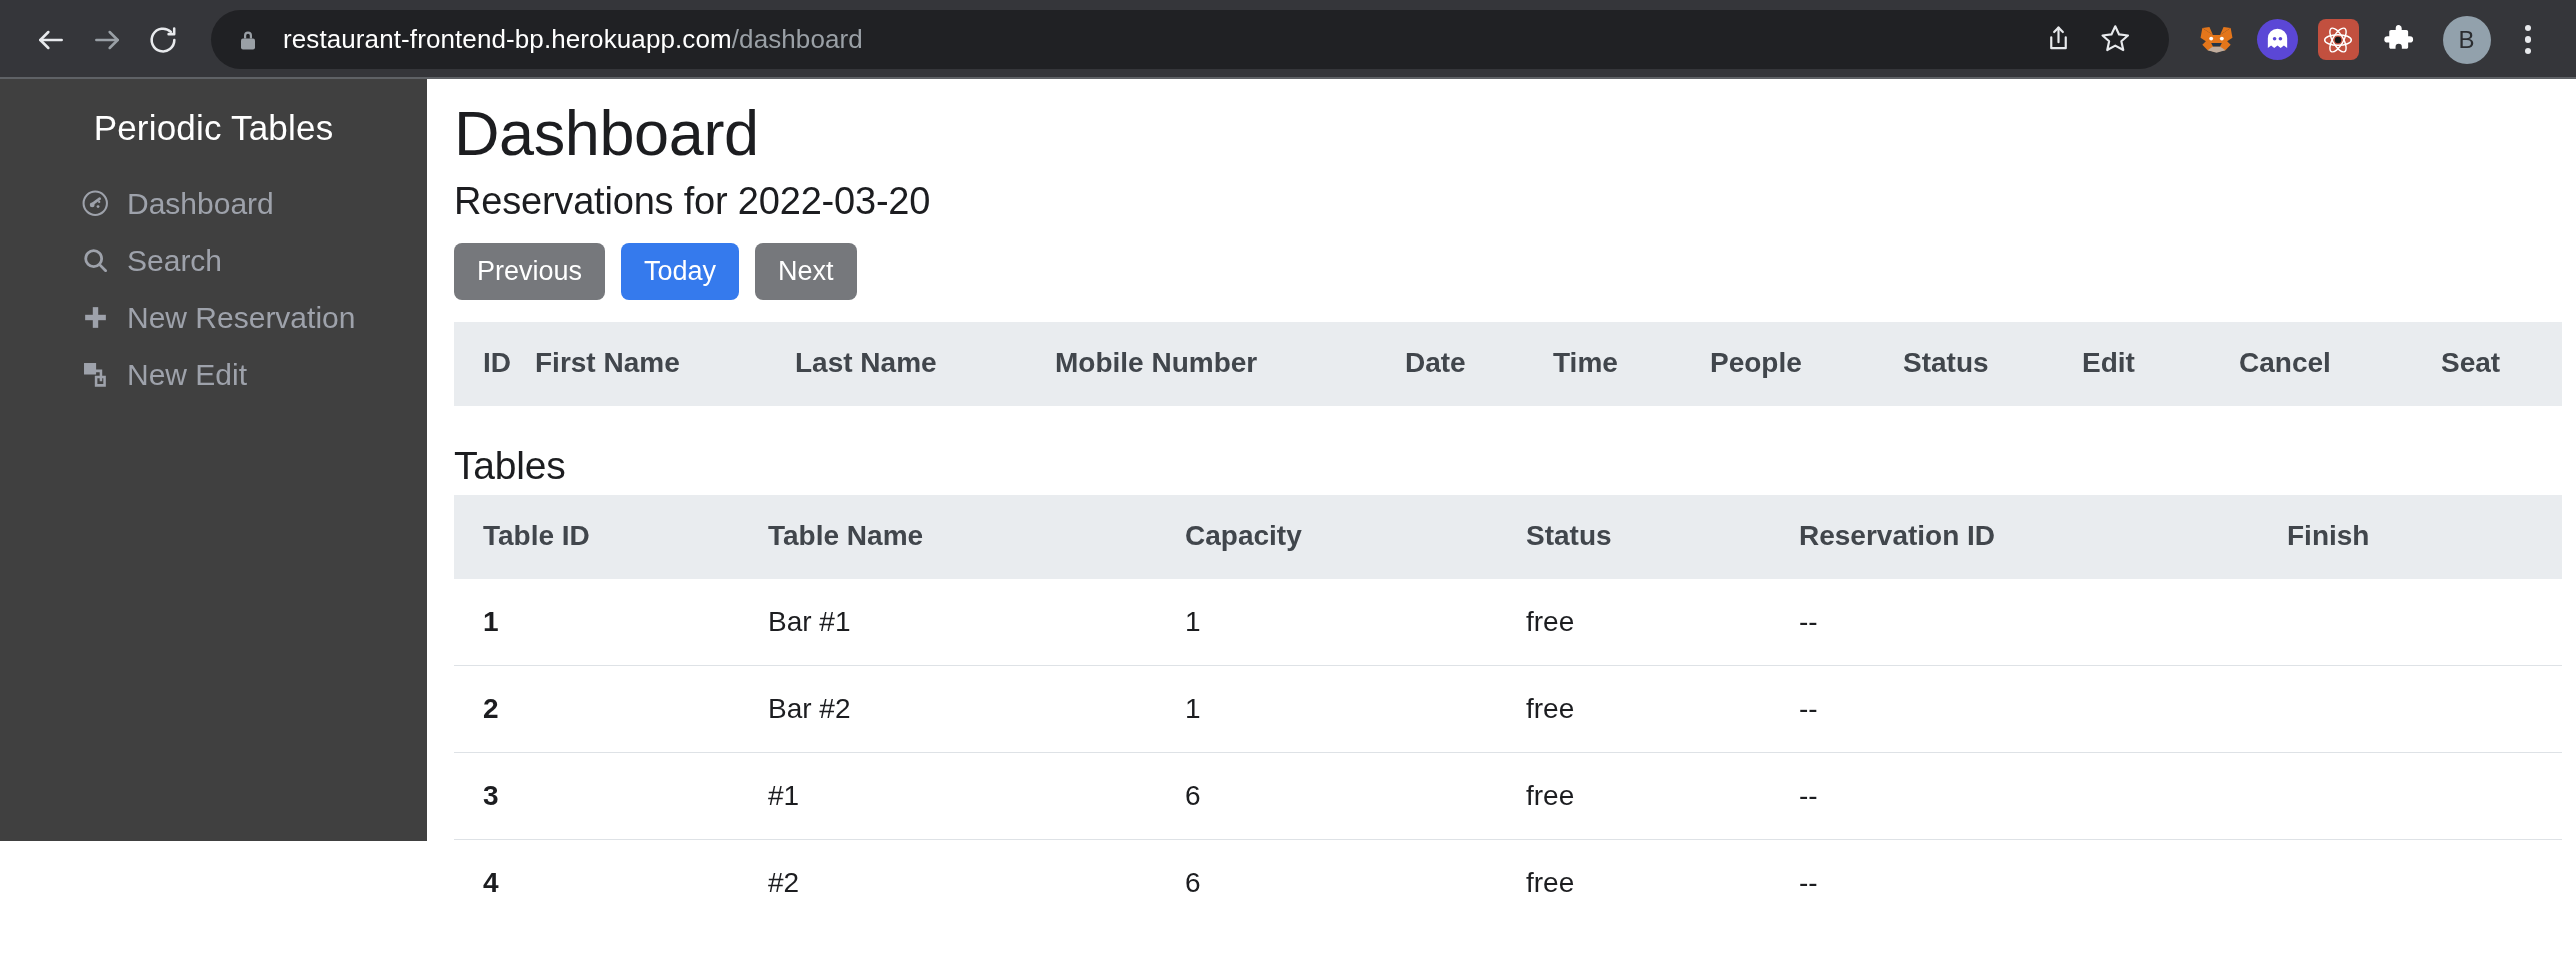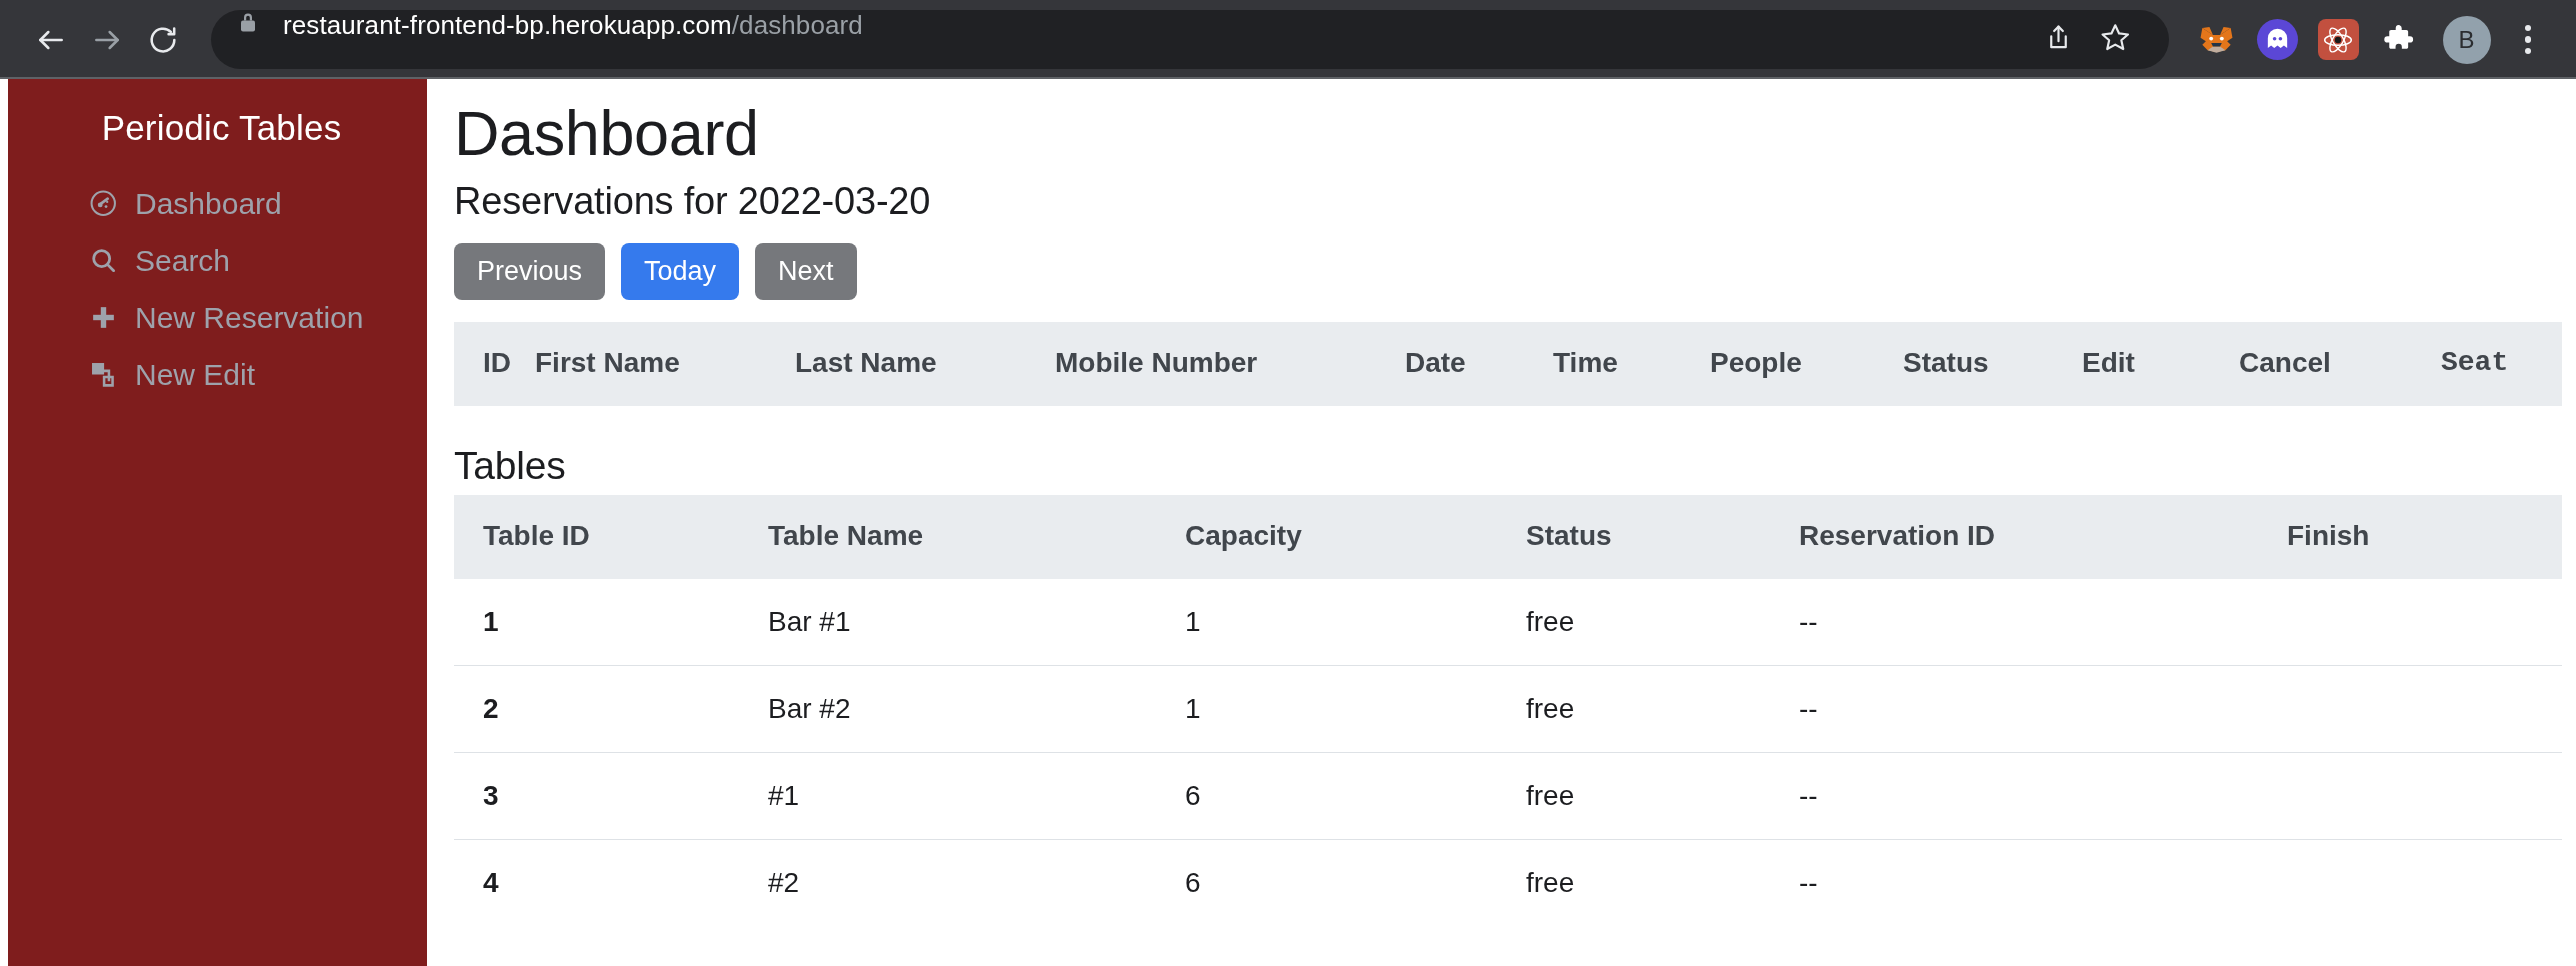--- a/index.html
+++ b/index.html
@@ -36,21 +36,21 @@
   .nav-btn svg { display: block; }
 
   .omnibox {
     flex: 1 1 auto;
     height: 59px;
     margin-left: 20px;
     margin-right: 0;
     background: #202124;
     border-radius: 30.5px;
     display: flex;
-    align-items: flex-start;
+    align-items: center;
     padding: 0 25px;
     min-width: 0;
   }
 
   .lock-icon { flex: 0 0 auto; margin-right: 23px; display: flex; align-items: center; }
 
   .url-text {
     font-size: 26px;
     color: #ffffff;
     white-space: nowrap;
@@ -127,24 +127,24 @@
   .chrome-bottom-line {
     position: absolute;
     top: 77px; left: 0;
     width: 2576px; height: 1.8px;
     background: #5f6266;
   }
 
   
   .sidebar {
     position: absolute;
-    top: 79px; left: 8px;
+    top: 79px; left: 0;
     width: 427px;
-    height: 887px;
-    background: #7f1d1d;
+    height: 762px;
+    background: #404040;
     padding-top: 9px;
   }
 
   .sidebar-title {
     text-align: center;
     color: #ffffff;
     font-size: 35px;
     font-weight: 400;
     padding: 20px 0 27px 0;
     letter-spacing: 0.2px;
@@ -249,21 +249,21 @@
   .res-table th.c-id      { width: 81px;  padding-left: 29px; }
   .res-table th.c-first   { width: 260px; }
   .res-table th.c-last    { width: 260px; }
   .res-table th.c-mobile  { width: 350px; margin-left: 9px; }
   .res-table th.c-date    { width: 148px; }
   .res-table th.c-time    { width: 157px; }
   .res-table th.c-people  { width: 193px; }
   .res-table th.c-status  { width: 179px; }
   .res-table th.c-edit    { width: 157px; }
   .res-table th.c-cancel  { width: 202px; }
-  .res-table th.c-seat    { width: auto; font-family: Liberation Mono, monospace; }
+  .res-table th.c-seat    { width: auto; }
 
   .section-heading {
     font-size: 39px;
     font-weight: 400;
     color: #1c1d20;
     margin-top: 38px;
     margin-bottom: 5.4px;
     letter-spacing: -0.2px;
   }
 

